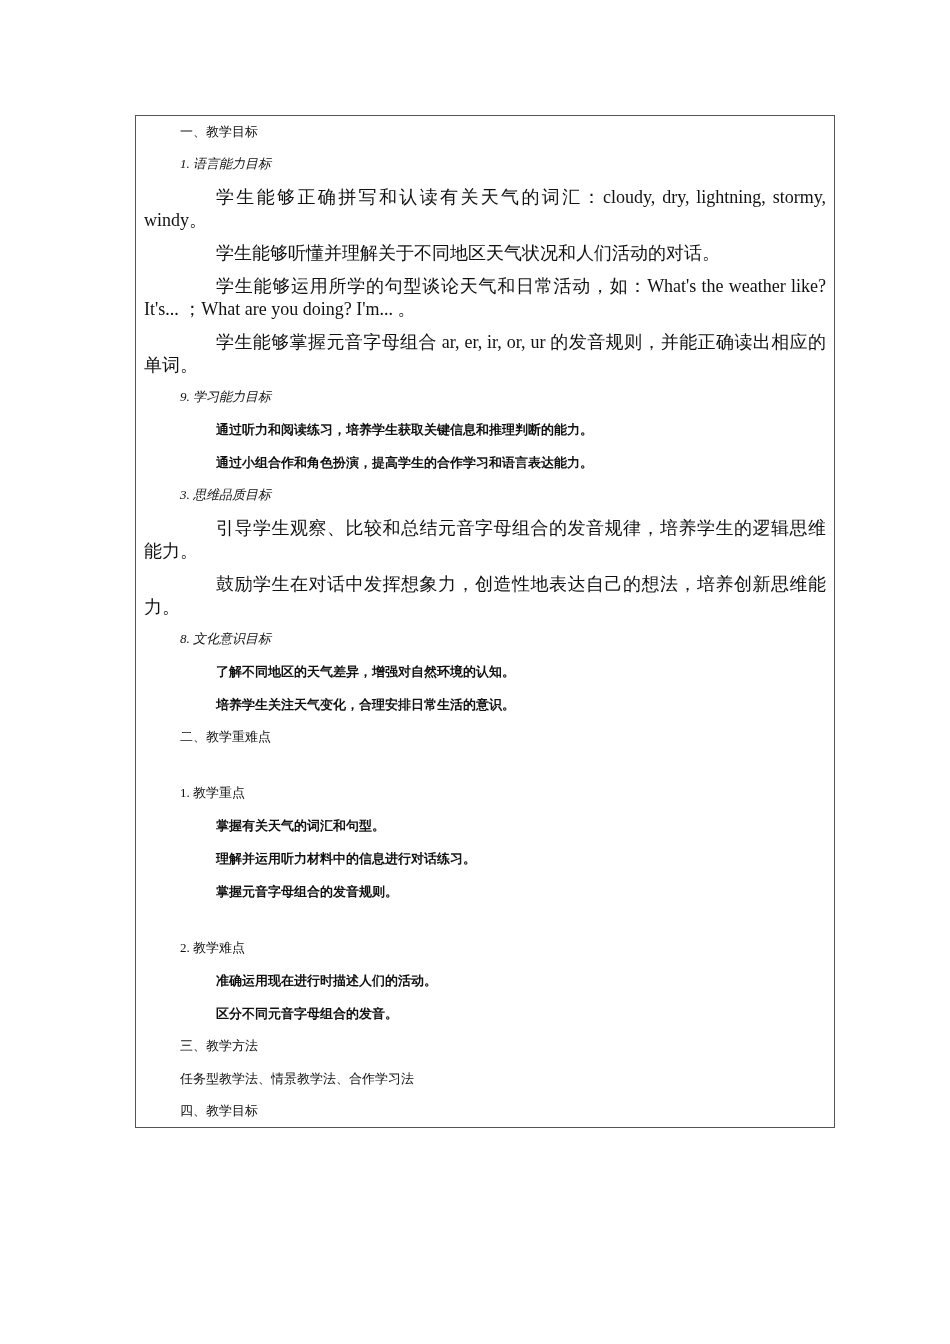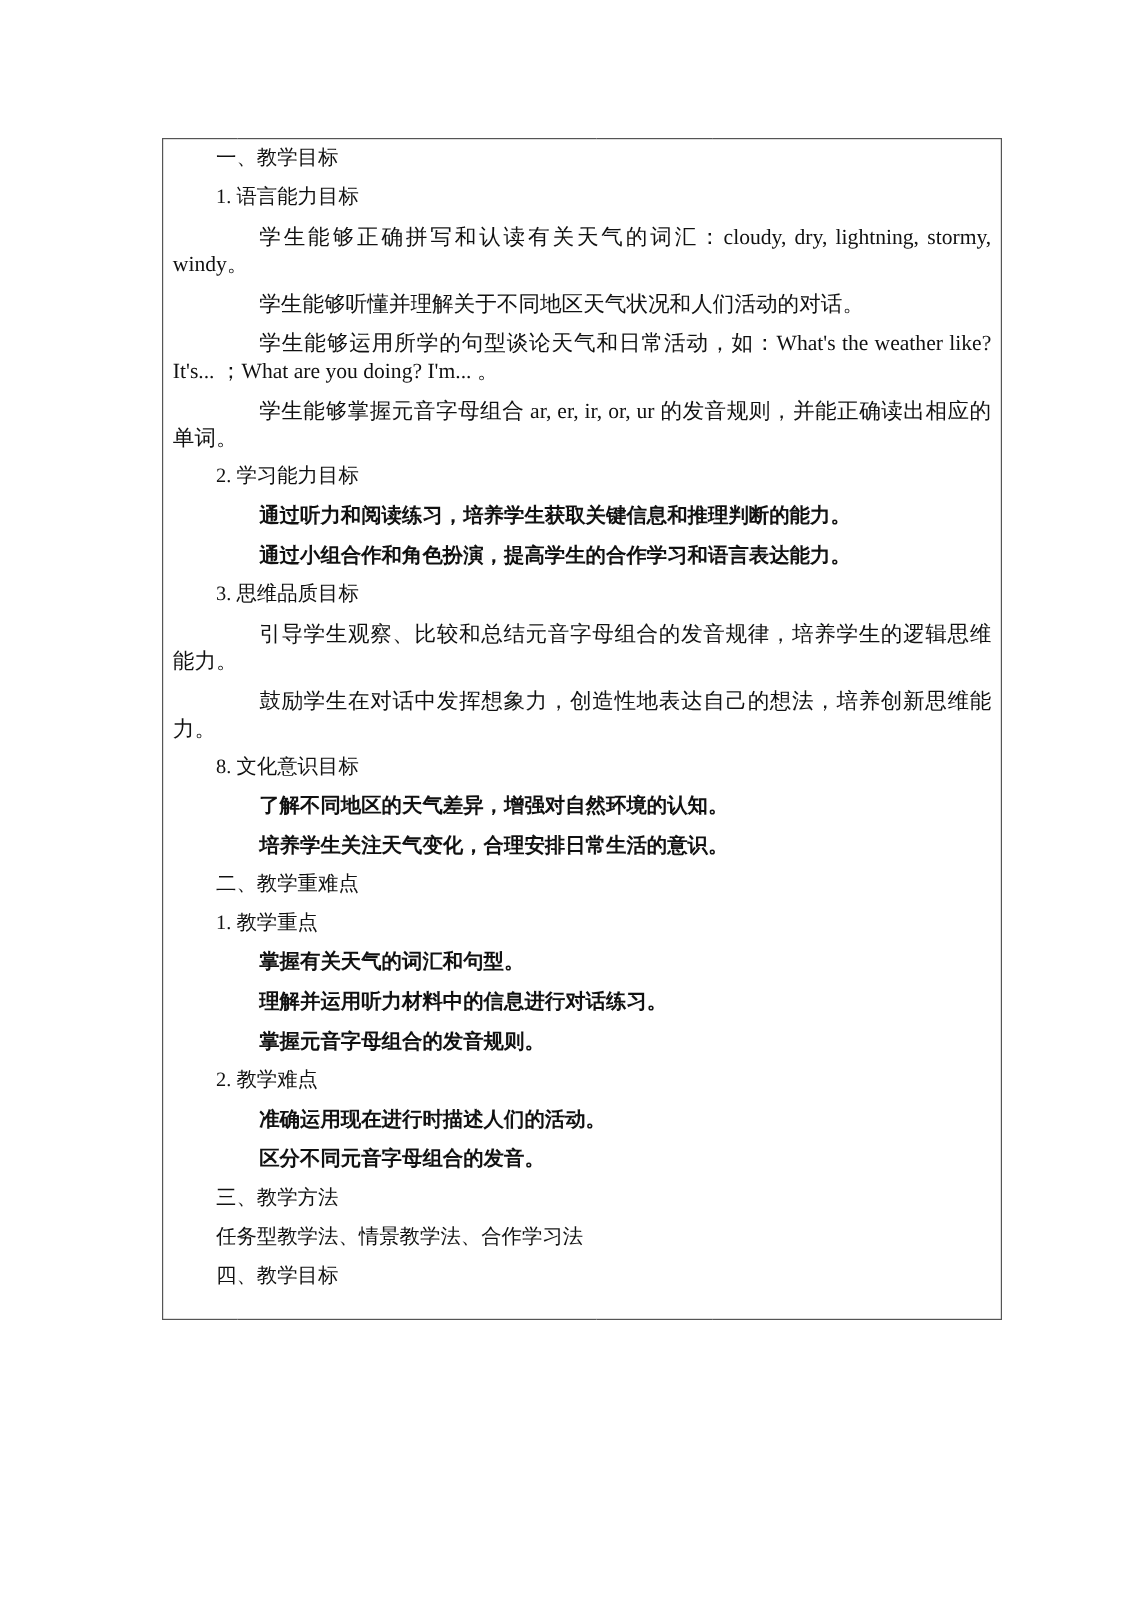--- a/index.html
+++ b/index.html
@@ -5,24 +5,24 @@
   html, body { margin: 0; padding: 0; background: #ffffff; }
   body { width: 950px; height: 1344px; position: relative; font-family: "Liberation Serif", "DejaVu Serif", serif; color: #111; }
   .page { position: absolute; left: 0; top: 0; width: 950px; height: 1344px; }
   table.plan { position: absolute; left: 135px; top: 115px; width: 699px; border-collapse: collapse; table-layout: fixed; }
   table.plan td { border: 1.3px solid #555; padding: 0; vertical-align: middle; font-size: 18px; }
   .lbl { text-align: center; }
   .title-cell { padding: 0 8px 0 8px !important; text-align: justify; text-align-last: justify; word-spacing: 4px; }
   .type-val { text-align: center; }
   .author-lbl { padding-left: 10px !important; }
   .body-cell { vertical-align: top !important; padding: 0 8px 0 8px !important; }
-  .ln { font-size: 17px; line-height: 22px; margin: 0; }
+  .ln { font-size: 13px; line-height: 22px; margin: 0; }
   .h1 { padding-left: 36px; height: 32px; display: flex; align-items: center; }
-  .h2 { padding-left: 36px; height: 32px; display: flex; align-items: center; }
-  .h2b { padding-left: 36px; height: 32px; display: flex; align-items: center; }
+  .h2 { padding-left: 36px; height: 32px; display: flex; align-items: center; font-style: italic; }
+  .h2b { padding-left: 36px; height: 32px; display: flex; align-items: center; margin-top: 24px; }
   .p { text-indent: 72px; text-align: justify; margin: 0; padding: 6px 0 4px 0; line-height: 23px; }
   .pl { padding-left: 72px; height: 33px; display: flex; align-items: center; font-weight: bold; }
   .flush { padding-left: 36px; height: 33px; display: flex; align-items: center; }
 </style>
 </head>
 <body>
 
 <div class="page">
 <table class="plan">
   <colgroup>
@@ -33,21 +33,21 @@
   </colgroup>
   <tbody>
   <tr style="height:984px">
     <td colspan="4" class="body-cell">
       <div class="ln h1">一、教学目标</div>
       <div class="ln h2">1. 语言能力目标</div>
       <p class="p">学生能够正确拼写和认读有关天气的词汇：cloudy, dry, lightning, stormy, windy。</p>
       <p class="p">学生能够听懂并理解关于不同地区天气状况和人们活动的对话。</p>
       <p class="p">学生能够运用所学的句型谈论天气和日常活动，如：What's the weather like? It's... ；What are you doing? I'm... 。</p>
       <p class="p">学生能够掌握元音字母组合 ar, er, ir, or, ur 的发音规则，并能正确读出相应的单词。</p>
-      <div class="ln h2">2. 学习能力目标</div>
+      <div class="ln h2">9. 学习能力目标</div>
       <div class="ln pl">通过听力和阅读练习，培养学生获取关键信息和推理判断的能力。</div>
       <div class="ln pl">通过小组合作和角色扮演，提高学生的合作学习和语言表达能力。</div>
       <div class="ln h2">3. 思维品质目标</div>
       <p class="p">引导学生观察、比较和总结元音字母组合的发音规律，培养学生的逻辑思维能力。</p>
       <p class="p">鼓励学生在对话中发挥想象力，创造性地表达自己的想法，培养创新思维能力。</p>
       <div class="ln h2">8. 文化意识目标</div>
       <div class="ln pl">了解不同地区的天气差异，增强对自然环境的认知。</div>
       <div class="ln pl">培养学生关注天气变化，合理安排日常生活的意识。</div>
       <div class="ln h1">二、教学重难点</div>
       <div class="ln h2b">1. 教学重点</div>

